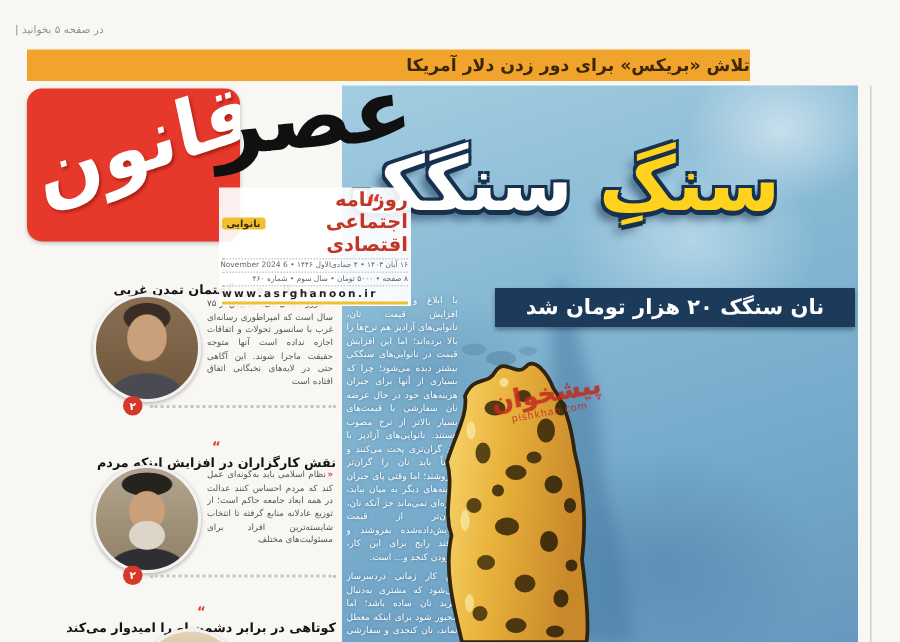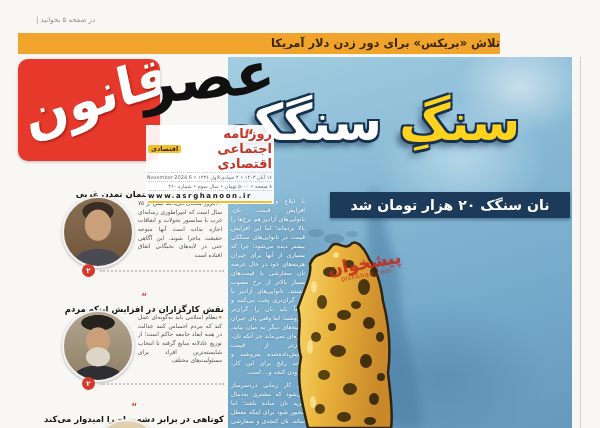--- a/index.html
+++ b/index.html
@@ -1,20 +1,20 @@
 <!DOCTYPE html>
 <html lang="fa"><head>
 <meta charset="utf-8">
 <style>
   html,body{margin:0;padding:0;background:#e9e9e7;}
   .screen{position:relative;width:600px;height:428px;overflow:hidden;background:#f8f7f4;
           font-family:"DejaVu Sans",sans-serif;}
 
   
-  .top-note{position:absolute;left:36px;top:16px;font-size:7px;color:#8f8f8f;direction:rtl;}
+  .top-note{position:absolute;left:10px;top:16px;font-size:7px;color:#8f8f8f;direction:rtl;}
   .banner{position:absolute;left:18px;top:33px;width:482px;height:21px;background:#F0A42B;
           color:#3b2705;font-weight:bold;font-size:11.5px;line-height:21px;text-align:right;direction:rtl;}
 
   
   .logo-box{position:absolute;left:0;top:59px;width:142px;height:102px;background:#E6382B;
             border-radius:10px;box-shadow:0 1px 3px rgba(0,0,0,.25);overflow:hidden;}
   .logo-fa{position:absolute;left:4px;top:10px;width:134px;color:#fff;font-size:52px;font-weight:bold;
            transform:rotate(-18deg) skewX(-6deg);text-align:center;text-shadow:1px 2px 2px rgba(120,10,0,.5);}
   .asr-word{position:absolute;left:142px;top:44px;font-size:58px;font-weight:bold;color:#101010;
             transform:rotate(-5deg);letter-spacing:-2px;}
@@ -186,21 +186,21 @@
       <span class="qicon"></span>
       <span>کوتاهی در برابر دشمن او را امیدوار می‌کند</span>
     </div>
     <div class="photo photo3" style="top:419px;"></div>
   </div>
 
   <div class="asr-word">عصر</div>
   <div class="mast-info">
     <div class="mi-row1">
       <span class="mi-tagline">روزنامه اجتماعی اقتصادی</span>
-      <span class="mi-weekday">اقتصادی</span>
+      <span class="mi-weekday">نانوایی</span>
     </div>
     <div class="mi-line">۱۶ آبان ۱۴۰۳ • ۴ جمادی‌الاول ۱۴۴۶ • 6 November 2024</div>
     <div class="mi-line">۸ صفحه • ۵۰۰۰ تومان • سال سوم • شماره ۴۶۰</div>
     <div class="mi-web">www.asrghanoon.ir</div>
   </div>
   <div class="mast-q"></div>
 
 </div>
 
 </body></html>

